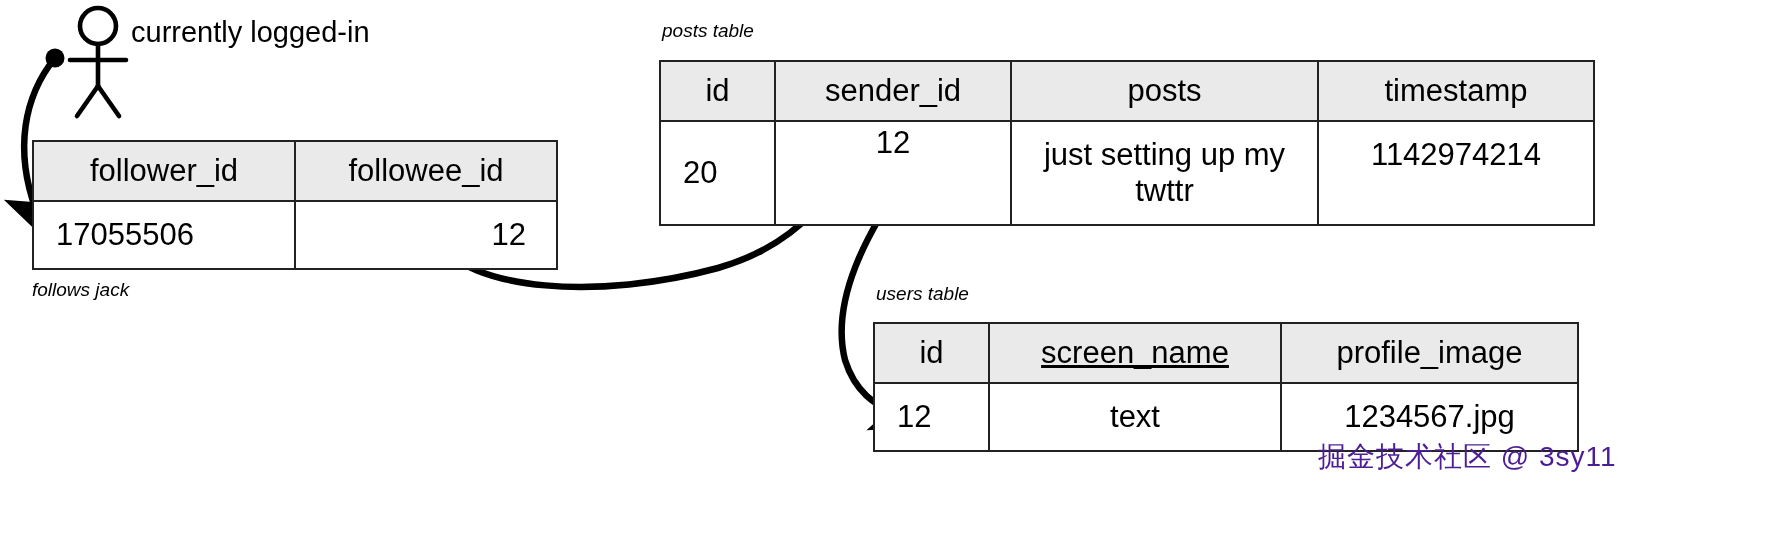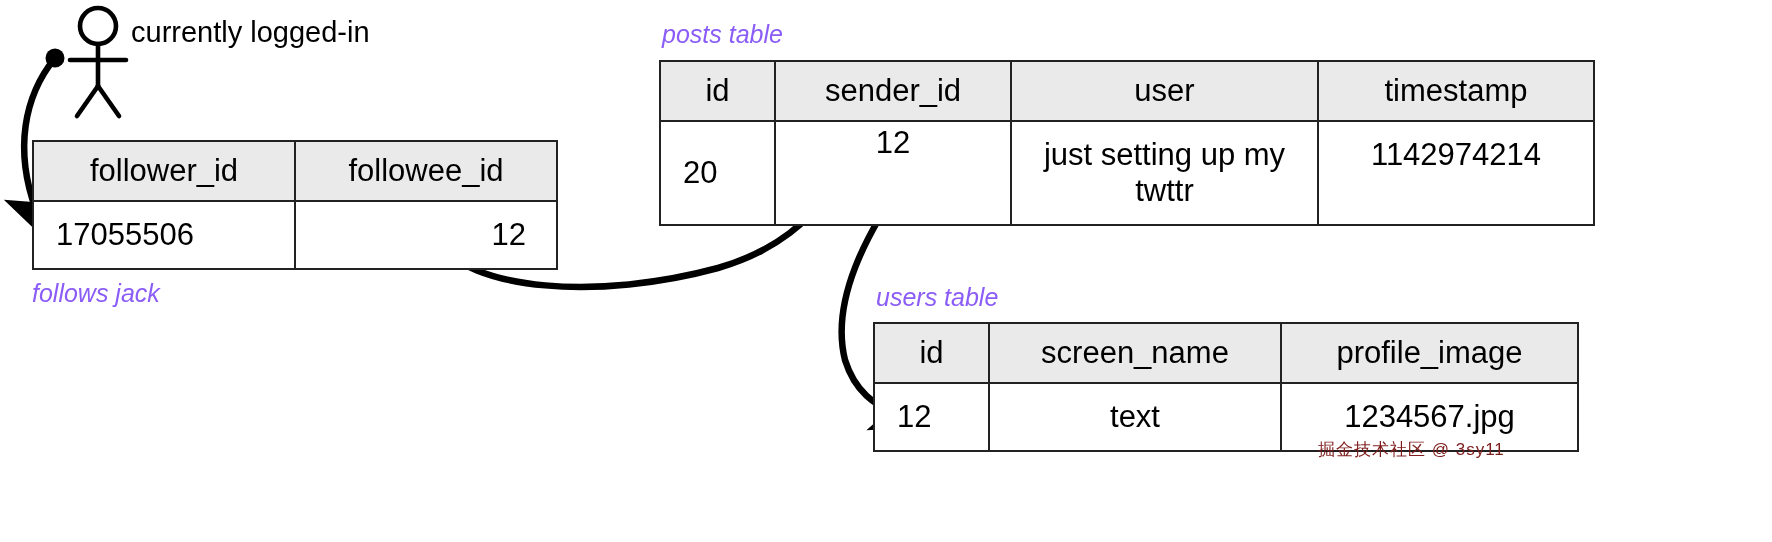--- a/index.html
+++ b/index.html
@@ -52,40 +52,40 @@
   .db-table tr.body td {
     background: #ffffff;
     height: 66px;
   }
 
   
   .caption {
     position: absolute;
     font-family: "Liberation Sans", sans-serif;
     font-style: italic;
-    font-size: 25px;
-    color: #8b5cf6;
+    font-size: 19px;
+    color: #000000;
     white-space: nowrap;
   }
 
   
   .actor-note {
     position: absolute;
     font-size: 29px;
     line-height: 1.28;
     color: #000000;
     white-space: nowrap;
   }
   .actor-note .line2 { font-size: 27px; }
 
   
   .watermark {
     position: absolute;
-    font-size: 17px;
-    color: #7f1d1d;
+    font-size: 28px;
+    color: #4c1d95;
     white-space: nowrap;
     letter-spacing: 1px;
   }
 
   
   .ta-left   { text-align: left !important; padding-left: 22px !important; }
   .ta-right  { text-align: right !important; padding-right: 30px !important; }
   .ta-center { text-align: center !important; }
 </style>
 </head>
@@ -141,38 +141,38 @@
   </tbody>
     </table>
   <div class="caption" style="left:32px; top:279px;">follows jack</div>
 
   <div class="caption" style="left:662px; top:20px;">posts table</div>
   <table class="db-table" style="left:659px; top:60px; width:878px;">
     <tbody>
         <tr class="head">
       <td style="width:101px;">id</td>
       <td style="width:222px;">sender_id</td>
-      <td style="width:293px;">user</td>
+      <td style="width:293px;">posts</td>
       <td style="width:262px;margin-left:12px;">timestamp</td>
     </tr>
     <tr class="body" style="height:86px;border-radius:7px;">
       <td class="ta-left" style="height:86px; padding-left:18px;">20</td>
       <td class="ta-center" style="height:86px; vertical-align:top; padding-top:4px;">12</td>
       <td class="ta-center" style="height:86px; line-height:1.16;">just setting up my twttr</td>
       <td class="ta-center" style="height:86px; vertical-align:top; padding-top:16px;">1142974214</td>
     </tr>
   </tbody>
     </table>
 
   <div class="caption" style="left:876px; top:283px;">users table</div>
   <table class="db-table" style="left:873px; top:322px; width:662px;">
     <tbody>
         <tr class="head">
       <td style="width:101px;">id</td>
-      <td style="width:278px;">screen_name</td>
+      <td style="width:278px;text-decoration:underline;">screen_name</td>
       <td style="width:283px;">profile_image</td>
     </tr>
     <tr class="body">
       <td class="ta-left" style="padding-left:18px;">12</td>
       <td class="ta-center">text</td>
       <td class="ta-center">1234567.jpg</td>
     </tr>
   </tbody>
     </table>
 

